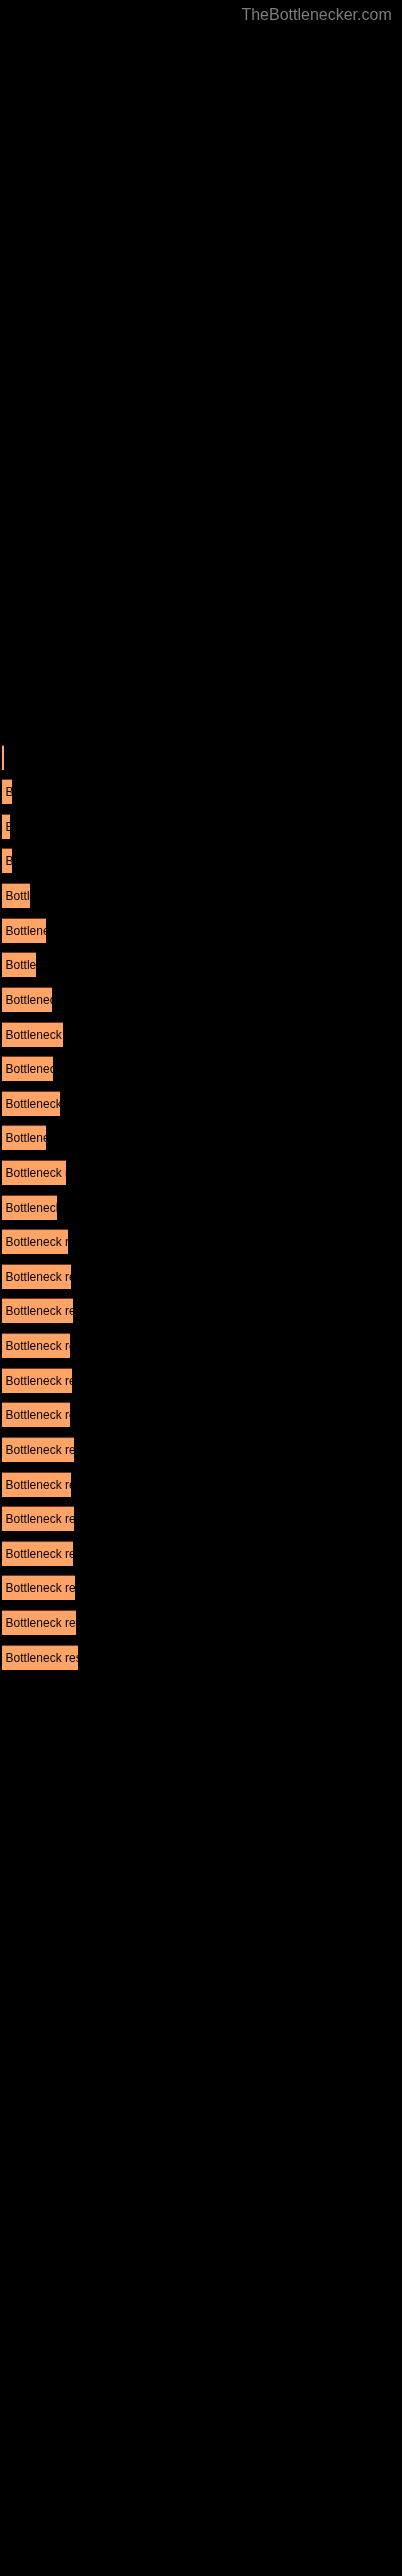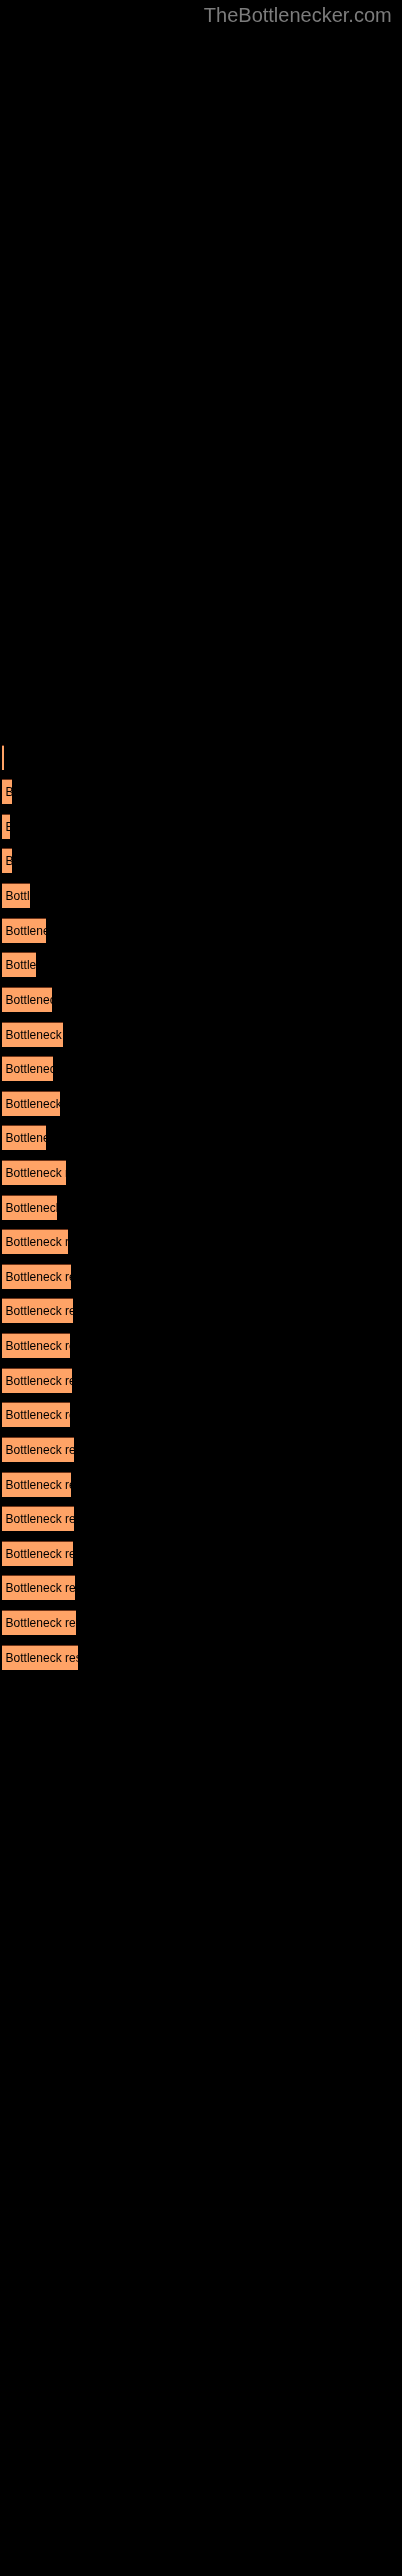--- a/index.html
+++ b/index.html
@@ -31,21 +31,21 @@
     position: absolute;
     left: 0;
     top: 0;
     width: 403px;
     height: 32px;
   }
   #site-title {
     position: absolute;
     right: 11.3px;
     top: 3.2px;
-    font-size: 20px;
+    font-size: 16px;
     line-height: 24px;
     color: #7c7c7c;
     letter-spacing: 0px;
     white-space: nowrap;
     font-family: "Liberation Sans", sans-serif;
   }
 
   
   #chart {
     position: absolute;

